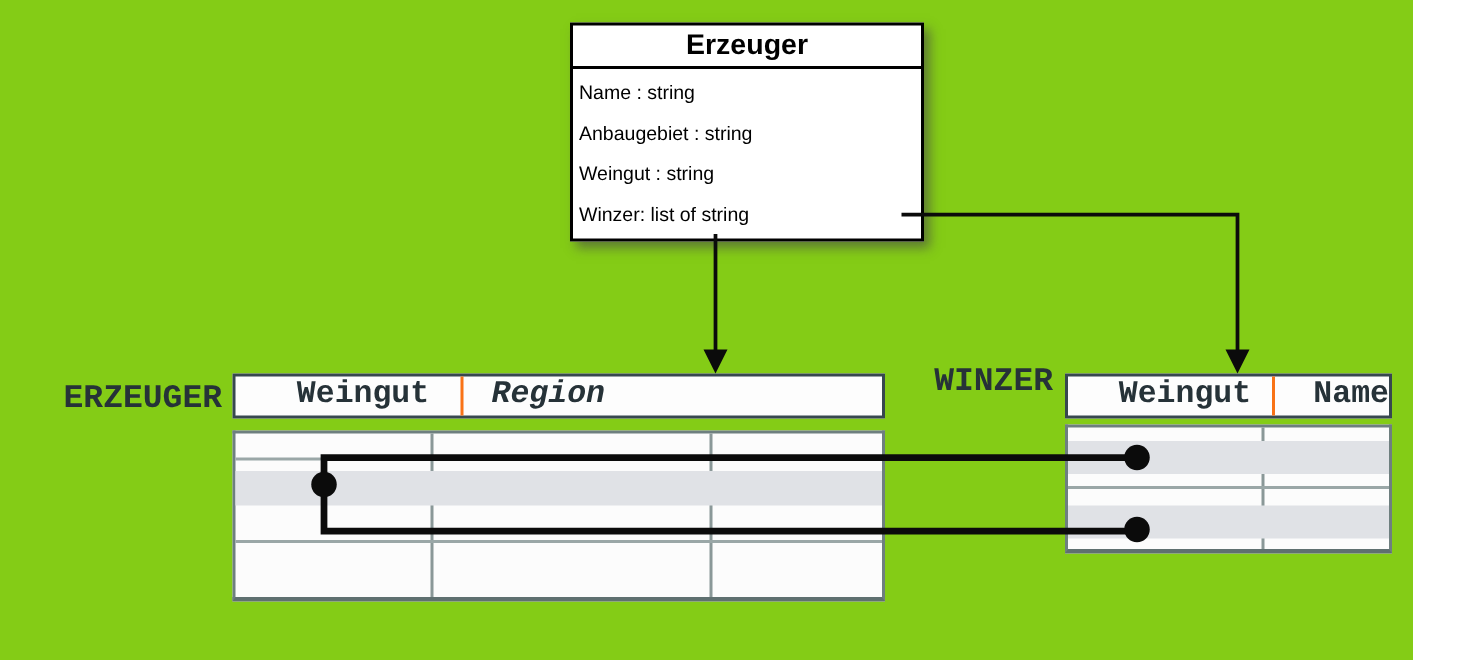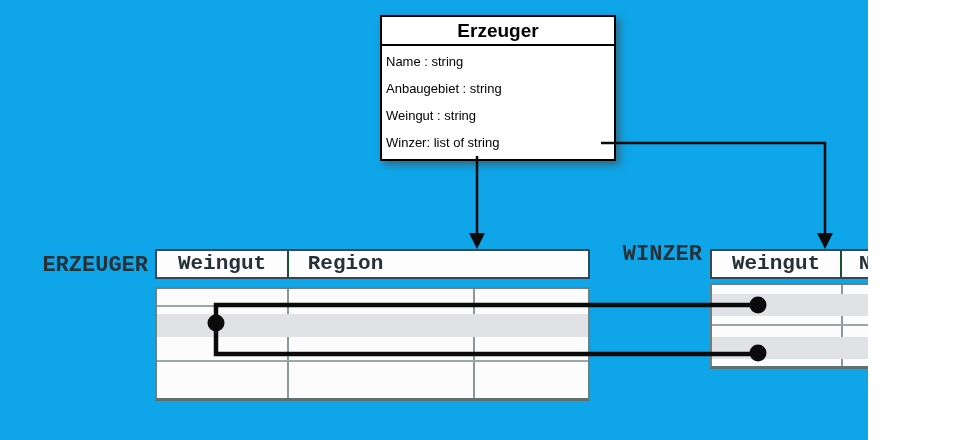--- a/index.html
+++ b/index.html
@@ -1,18 +1,18 @@
 <!DOCTYPE html>
 <html><head>
 <meta charset="utf-8">
 <style>
   html,body{margin:0;padding:0;}
   .canvas{
-    position:relative;width:868px;height:440px;
-    background:#0ea5e9;overflow:hidden;
+    position:relative;width:942px;height:440px;
+    background:#84cc16;overflow:hidden;
     font-family:"Liberation Sans",sans-serif;
   }
   
   .class-box{
     position:absolute;left:380px;top:15px;width:232px;
     background:#ffffff;border:2px solid #000000;
     box-shadow:4px 4px 7px rgba(70,70,70,0.6);
     z-index:4;
   }
   .class-title{
@@ -33,23 +33,23 @@
     position:absolute;top:249px;height:26px;display:flex;
     border:2px solid #37474f;background:#fdfdfd;z-index:3;
   }
   .hdr-erzeuger{left:155px;width:431px;}
   .hdr-winzer{left:710px;width:214px;}
   .hdr-cell{
     font-family:"Liberation Mono","DejaVu Sans Mono",monospace;
     font-weight:bold;font-size:21px;color:#263238;
     text-align:center;line-height:26px;white-space:nowrap;overflow:hidden;
   }
-  .hdr-cell.sep{border-right:2px solid #14532d;}
-  .ez-c1{width:130px;} .ez-c2{width:184px;} .ez-c3{width:113px;}
-  .wz-c1{width:128px;} .wz-c2{width:84px;}
+  .hdr-cell.sep{border-right:2px solid #f97316;margin-left:20px;}
+  .ez-c1{width:130px;} .ez-c2{width:184px;} .ez-c3{width:113px;font-style:italic;}
+  .wz-c1{width:128px;} .wz-c2{width:84px;text-align:right;}
   
   .body-tbl{
     position:absolute;background:#fcfcfc;
     border:2px solid #6e7f7f;border-bottom:3px solid #5f7070;z-index:1;
   }
   .body-erzeuger{left:155px;top:287px;width:431px;height:109px;}
   .body-winzer{left:710px;top:283px;width:214px;height:81px;}
   .vline{position:absolute;top:0;bottom:0;width:2px;background:#8a9898;}
   .hline{position:absolute;left:0;right:0;height:2px;background:#9aa7a7;}
   .band{position:absolute;left:0;right:0;height:22px;background:#e0e2e6;}

